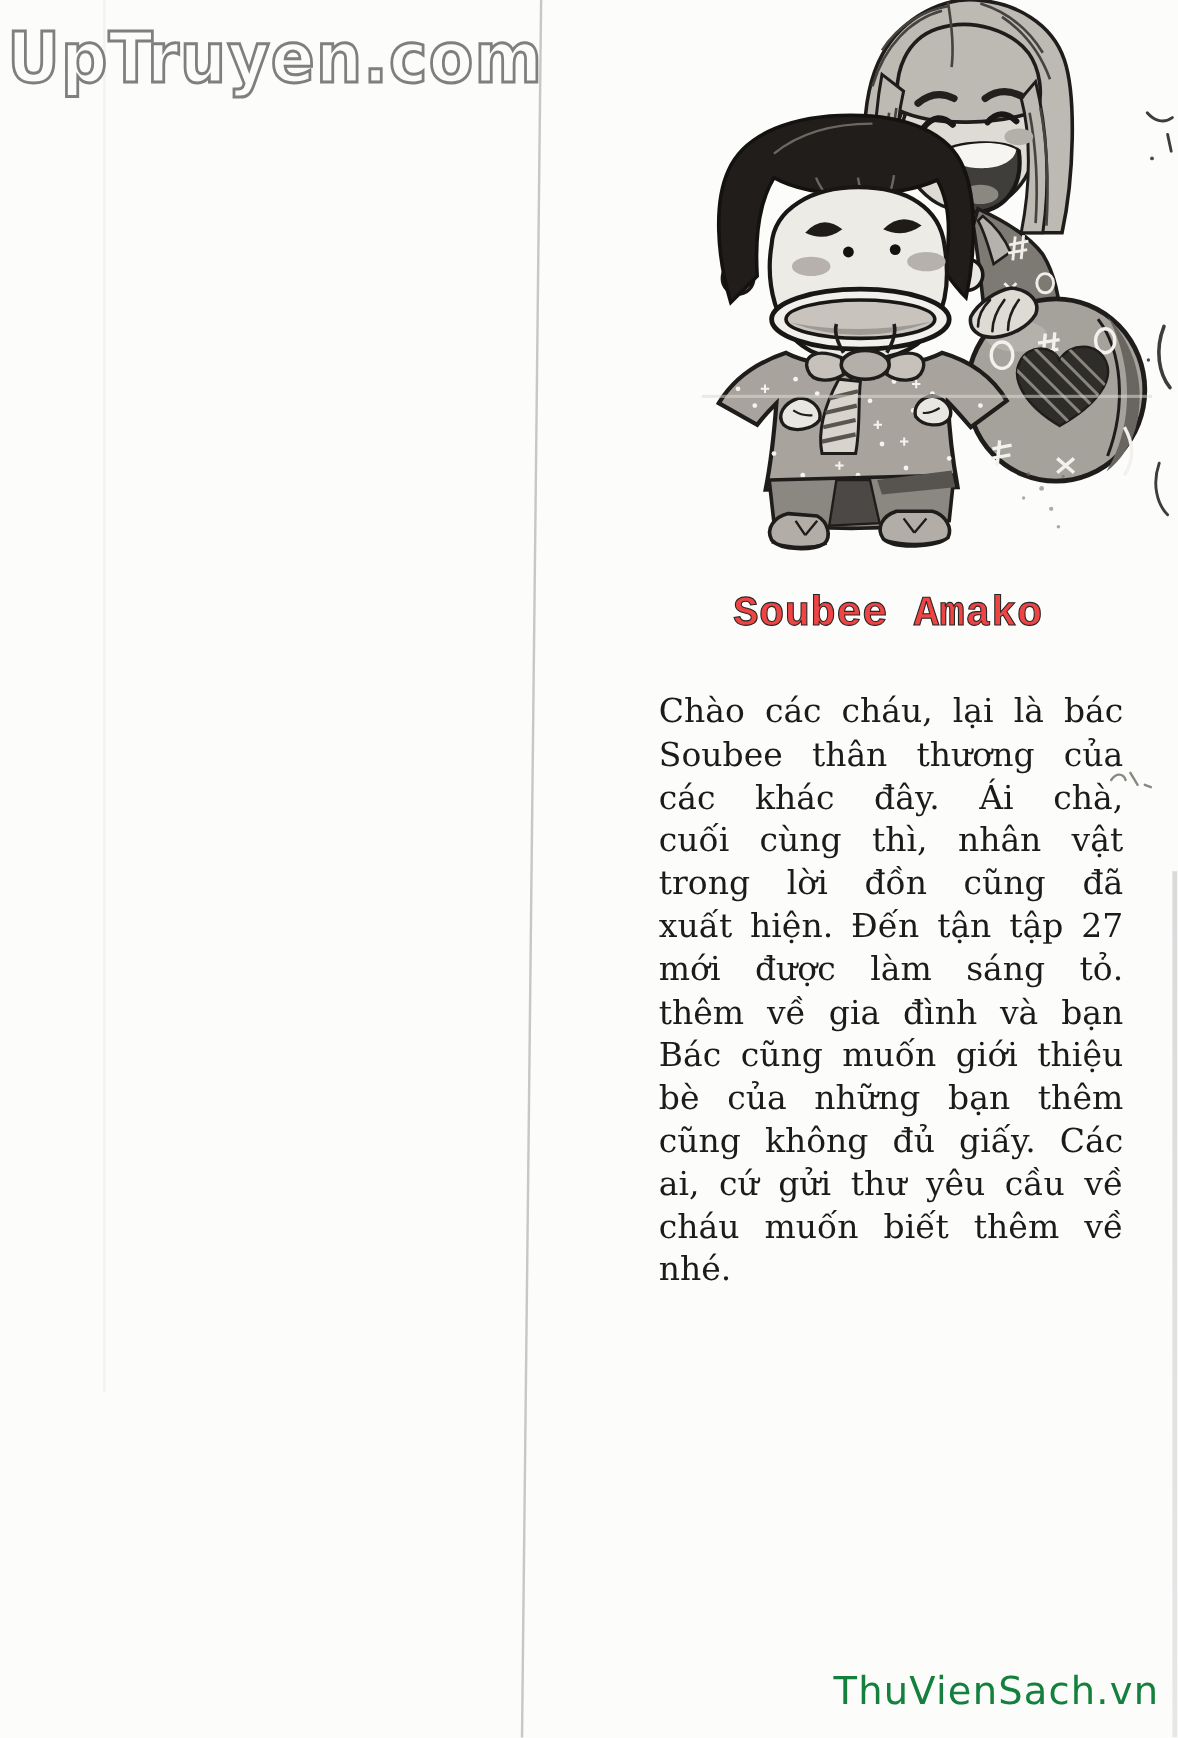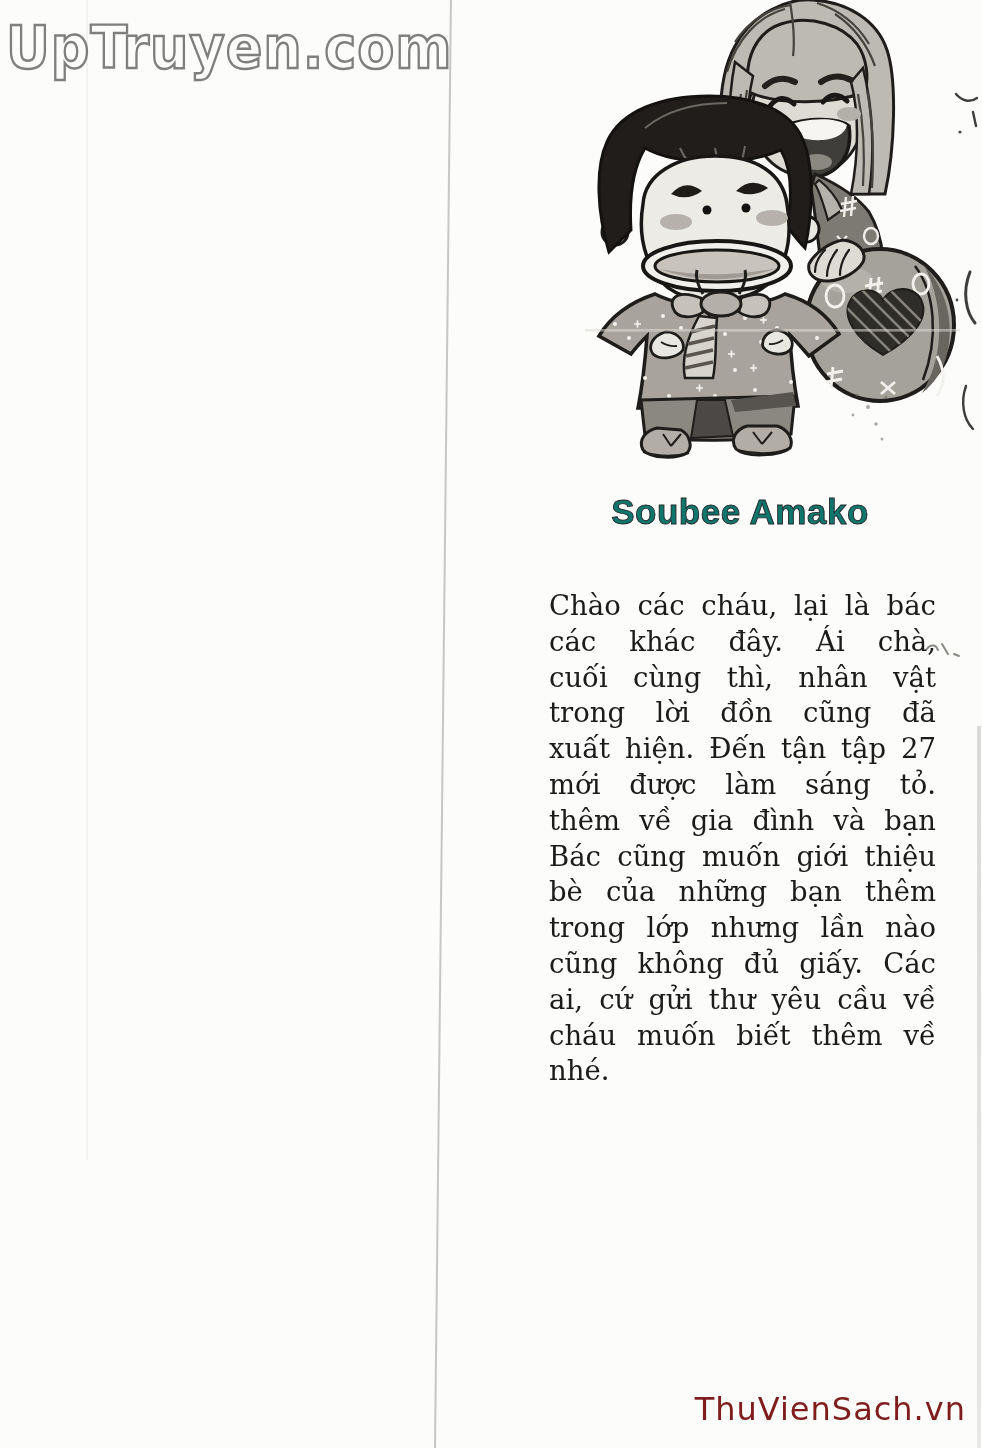--- a/index.html
+++ b/index.html
@@ -38,39 +38,39 @@
   .illo{position:absolute;left:585px;top:-2px;width:375px;height:470px;}
 
   
   .art-right{position:absolute;left:948px;top:0;width:34px;height:460px;}
   .art-mid{position:absolute;left:922px;top:636px;width:46px;height:30px;}
 
   
   .title{
     position:absolute;left:560px;top:492px;width:360px;
     text-align:center;
-    font-family:Liberation Sans, sans-serif;font-weight:700;
-    font-size:35px;color:#0f766e;
+    font-family:Liberation Mono, monospace;font-weight:700;
+    font-size:35px;color:#ef4444;
     -webkit-text-stroke:0.9px #262626;letter-spacing:0.5px;
   }
 
   
   .para{
-    position:absolute;left:549px;top:588px;width:387px;
+    position:absolute;left:549px;top:576px;width:387px;
     font-family:"DejaVu Serif",serif;
     font-size:27.5px;line-height:35.8px;color:#1b1b1b;
   }
   .para .ln{text-align:justify;text-align-last:justify;}
   .para .ln:last-child{text-align-last:left;}
 
   
   .wm-bottom{
     position:absolute;right:16px;top:1390px;
     font-family:"DejaVu Sans",sans-serif;font-weight:400;
-    font-size:32px;color:#7f1d1d;letter-spacing:1px;
+    font-size:32px;color:#15803d;letter-spacing:1px;
   }
 </style>
 </head>
 <body>
 
 <div class="page">
 
   <div class="wm-top">UpTruyen.com</div>
 
   <div class="seam"></div>
@@ -301,29 +301,29 @@
       <path d="M 4,14 c 4,-6 10,-6 12,0"></path>
       <path d="M 20,8 l 6,10"></path>
       <path d="M 32,18 l 5,2"></path>
     </g>
   </svg>
 
   <div class="title">Soubee Amako</div>
 
   <div class="para">
     <div class="ln">Chào các cháu, lại là bác</div>
+    <div class="ln">Soubee thân thương của</div>
     <div class="ln">các khác đây. Ái chà,</div>
     <div class="ln">cuối cùng thì, nhân vật</div>
     <div class="ln">trong lời đồn cũng đã</div>
     <div class="ln">xuất hiện. Đến tận tập 27</div>
     <div class="ln">mới được làm sáng tỏ.</div>
     <div class="ln">thêm về gia đình và bạn</div>
     <div class="ln">Bác cũng muốn giới thiệu</div>
     <div class="ln">bè của những bạn thêm</div>
-    <div class="ln">trong lớp nhưng lần nào</div>
     <div class="ln">cũng không đủ giấy. Các</div>
     <div class="ln">ai, cứ gửi thư yêu cầu về</div>
     <div class="ln">cháu muốn biết thêm về</div>
     <div class="ln">nhé.</div>
   </div>
 
   <div class="wm-bottom">ThuVienSach.vn</div>
 
 </div>
 

